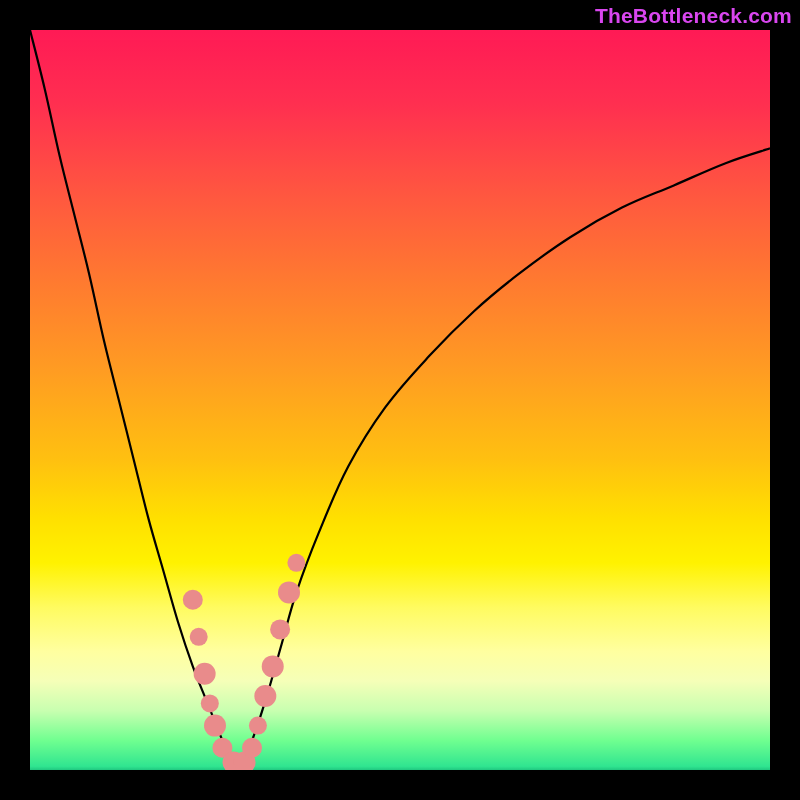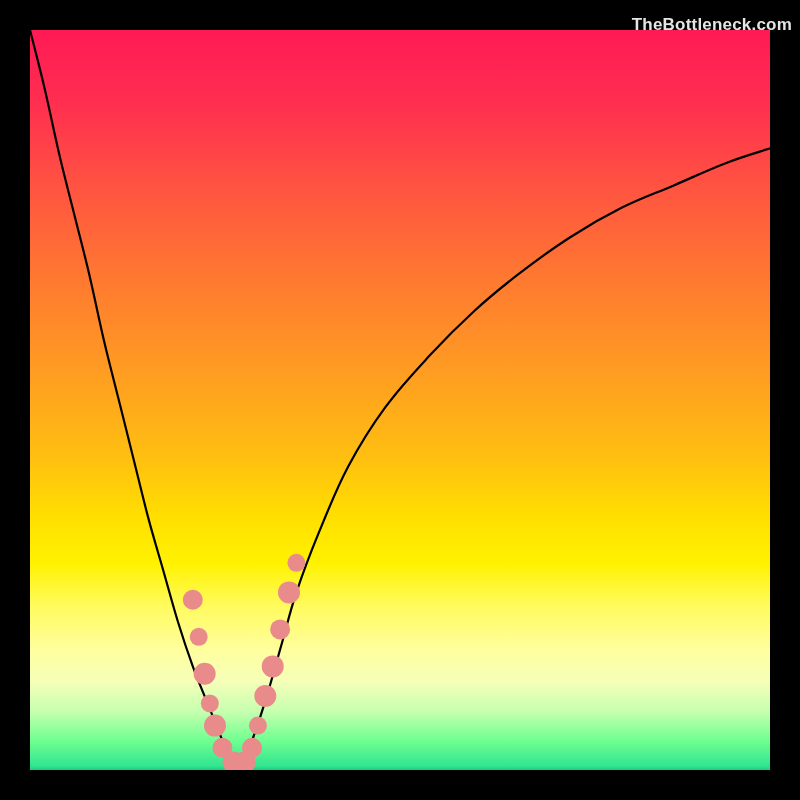--- a/index.html
+++ b/index.html
@@ -16,21 +16,21 @@
           #ffe000 66%,
           #fff200 72%,
           #fffb60 78%,
           #ffffa0 84%,
           #f5ffb8 88%,
           #c8ffb0 92%,
           #70ff90 96%,
           #30e590 99.5%,
           #20c880 100%)}
   svg{position:absolute;left:0;top:0}
-  .watermark{position:absolute;right:8px;top:15px;color:#e5e5e5;font-size:17px;font-weight:600;letter-spacing:.2px}
+  .watermark{position:absolute;right:8px;top:4px;color:#d946ef;font-size:21px;font-weight:600;letter-spacing:.2px}
 </style>
 </head>
 <body>
 
 <div class="frame">
   <div class="plot">
     <div class="grad"></div>
     <svg id="svg" width="740" height="740" viewBox="0 0 740 740">
         <path d="M 0,0 C 2.664,10.655999999999988 9.472000000000001,36.55599999999992 14.8,59.19999999999993 C 20.128,81.84399999999994 24.272000000000002,103.15600000000006 29.6,125.80000000000007 C 34.928,148.44400000000007 39.071999999999996,163.68800000000002 44.4,185 C 49.728,206.31199999999998 53.872,221.55599999999998 59.2,244.2 C 64.528,266.844 68.672,288.156 74,310.8 C 79.328,333.444 83.472,348.688 88.8,370 C 94.128,391.312 98.272,407.888 103.60000000000001,429.2 C 108.92800000000001,450.512 113.072,468.41999999999996 118.4,488.4 C 123.72800000000001,508.38 127.87199999999999,521.552 133.2,540.2 C 138.528,558.8480000000001 142.672,574.684 148,592 C 153.328,609.316 157.472,621.7479999999999 162.8,636.4 C 168.12800000000001,651.052 172.272,660.0799999999999 177.6,673.4 C 182.928,686.72 188.404,701.076 192.4,710.4 C 196.39600000000002,719.7239999999999 197.136,719.8720000000001 199.8,725.2 C 202.46400000000003,730.528 205.86800000000002,737.336 207.20000000000002,740" fill="none" stroke="#000" stroke-width="2.2"></path>
         <path d="M 207.20000000000002,740 C 209.864,734.672 216.672,723.72 222,710.4 C 227.328,697.0799999999999 231.472,683.316 236.8,666 C 242.12800000000001,648.684 246.27200000000002,632.8480000000001 251.60000000000002,614.2 C 256.928,595.552 259.73999999999995,582.38 266.4,562.4 C 273.06,542.42 279.276,525.8439999999999 288.6,503.2 C 297.92400000000004,480.556 306.212,459.244 318.2,436.6 C 330.188,413.956 340.548,397.38000000000005 355.2,377.40000000000003 C 369.852,357.42 383.61600000000004,342.916 399.6,325.59999999999997 C 415.584,308.28399999999993 428.016,295.852 444,281.2 C 459.984,266.548 471.08400000000006,257.52 488.40000000000003,244.2 C 505.716,230.88 521.5519999999999,219.18800000000005 540.1999999999999,207.20000000000005 C 558.848,195.21200000000005 573.352,186.92400000000004 592,177.60000000000002 C 610.648,168.276 625.1519999999999,163.39199999999997 643.8,155.39999999999998 C 662.448,147.408 678.2839999999999,139.86000000000004 695.5999999999999,133.20000000000005 C 712.9159999999999,126.54000000000005 732.008,121.064 740,118.39999999999998" fill="none" stroke="#000" stroke-width="2.2"></path>

